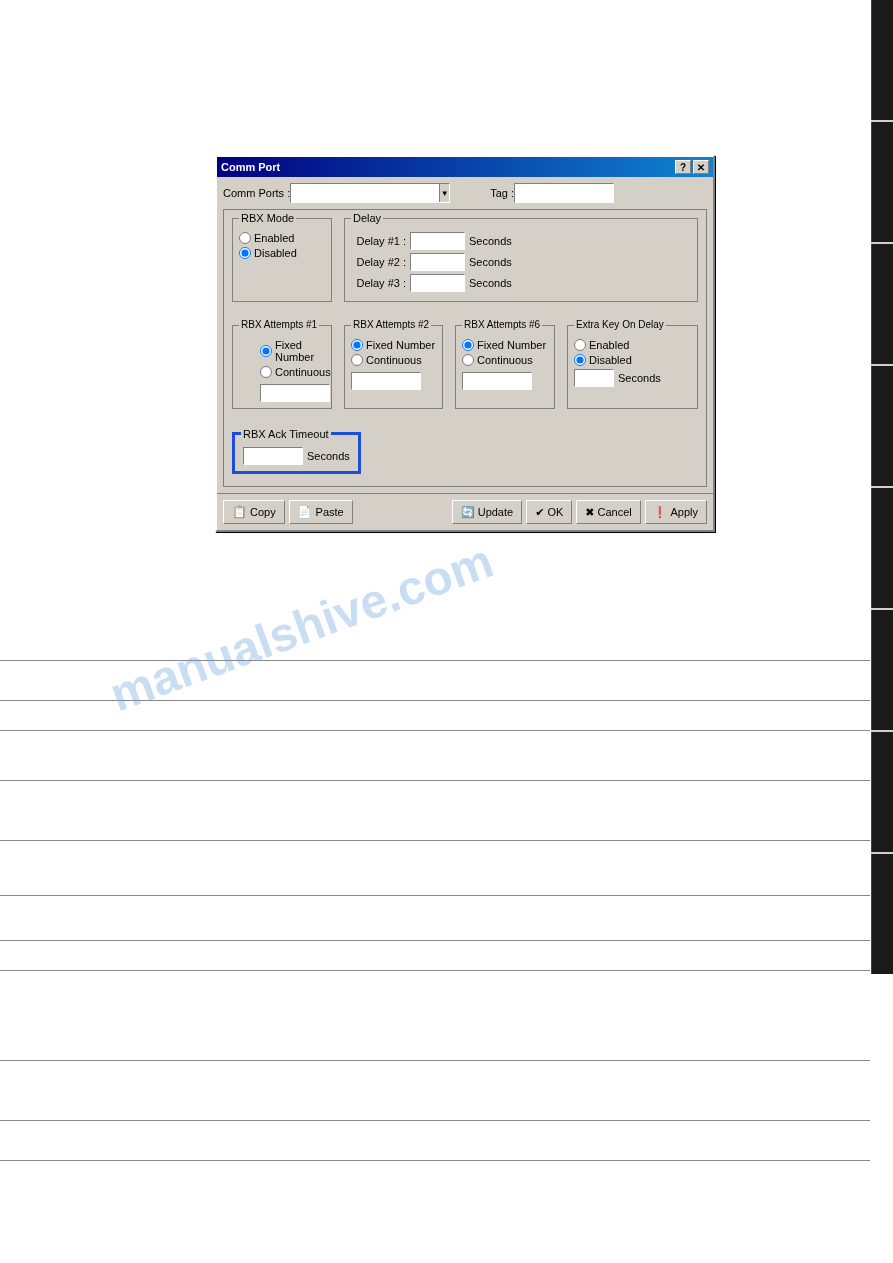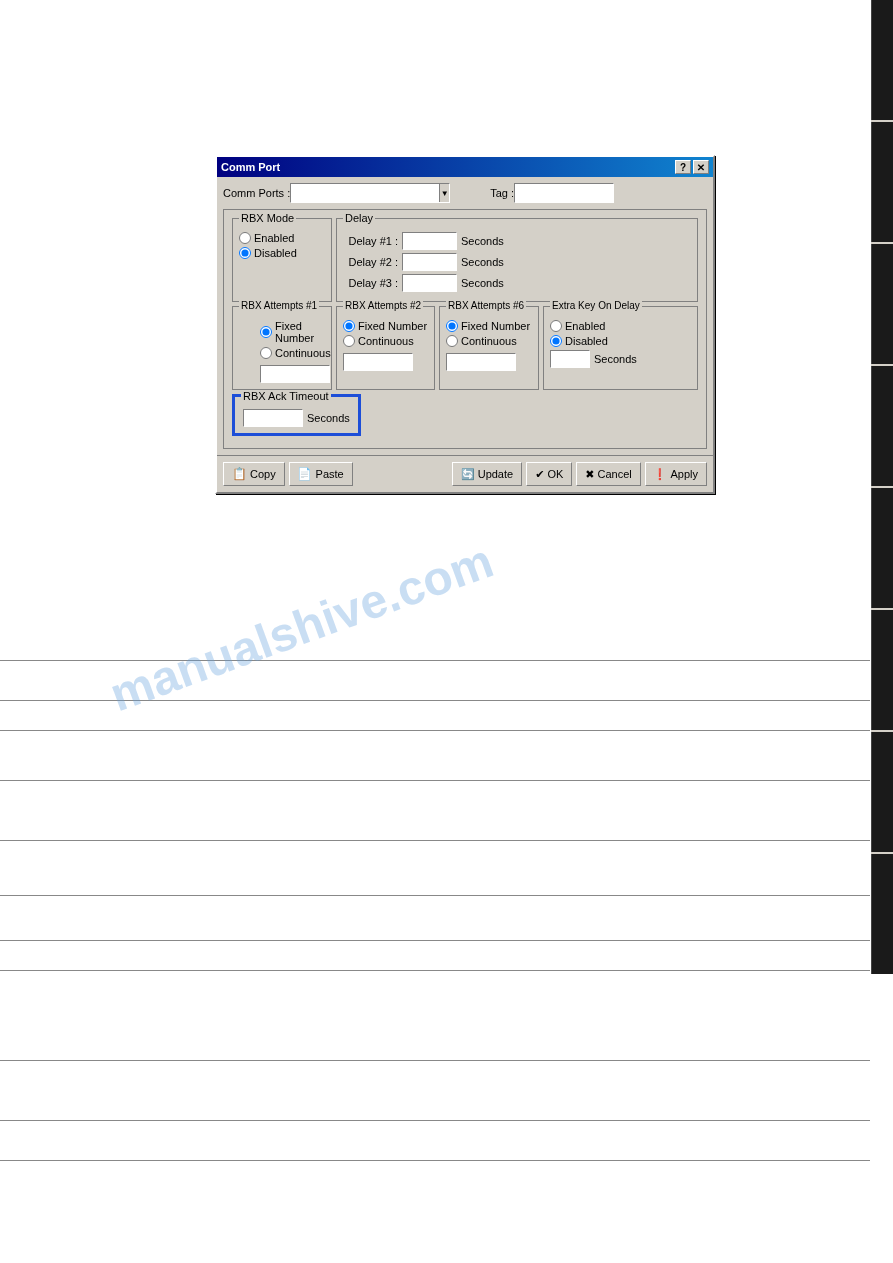--- a/index.html
+++ b/index.html
@@ -155,22 +155,22 @@
 
     .tab-content {
       border: 1px solid #808080;
       padding: 8px;
       background: #d4d0c8;
     }
 
     
     .group-row {
       display: flex;
-      gap: 4px;
-      margin-bottom: 4px;
+      gap: 12px;
+      margin-bottom: 23px;
     }
 
     .groupbox {
       border: 1px solid #808080;
       padding: 4px 6px 6px 6px;
       position: relative;
       background: #d4d0c8;
     }
 
     .groupbox-title {

